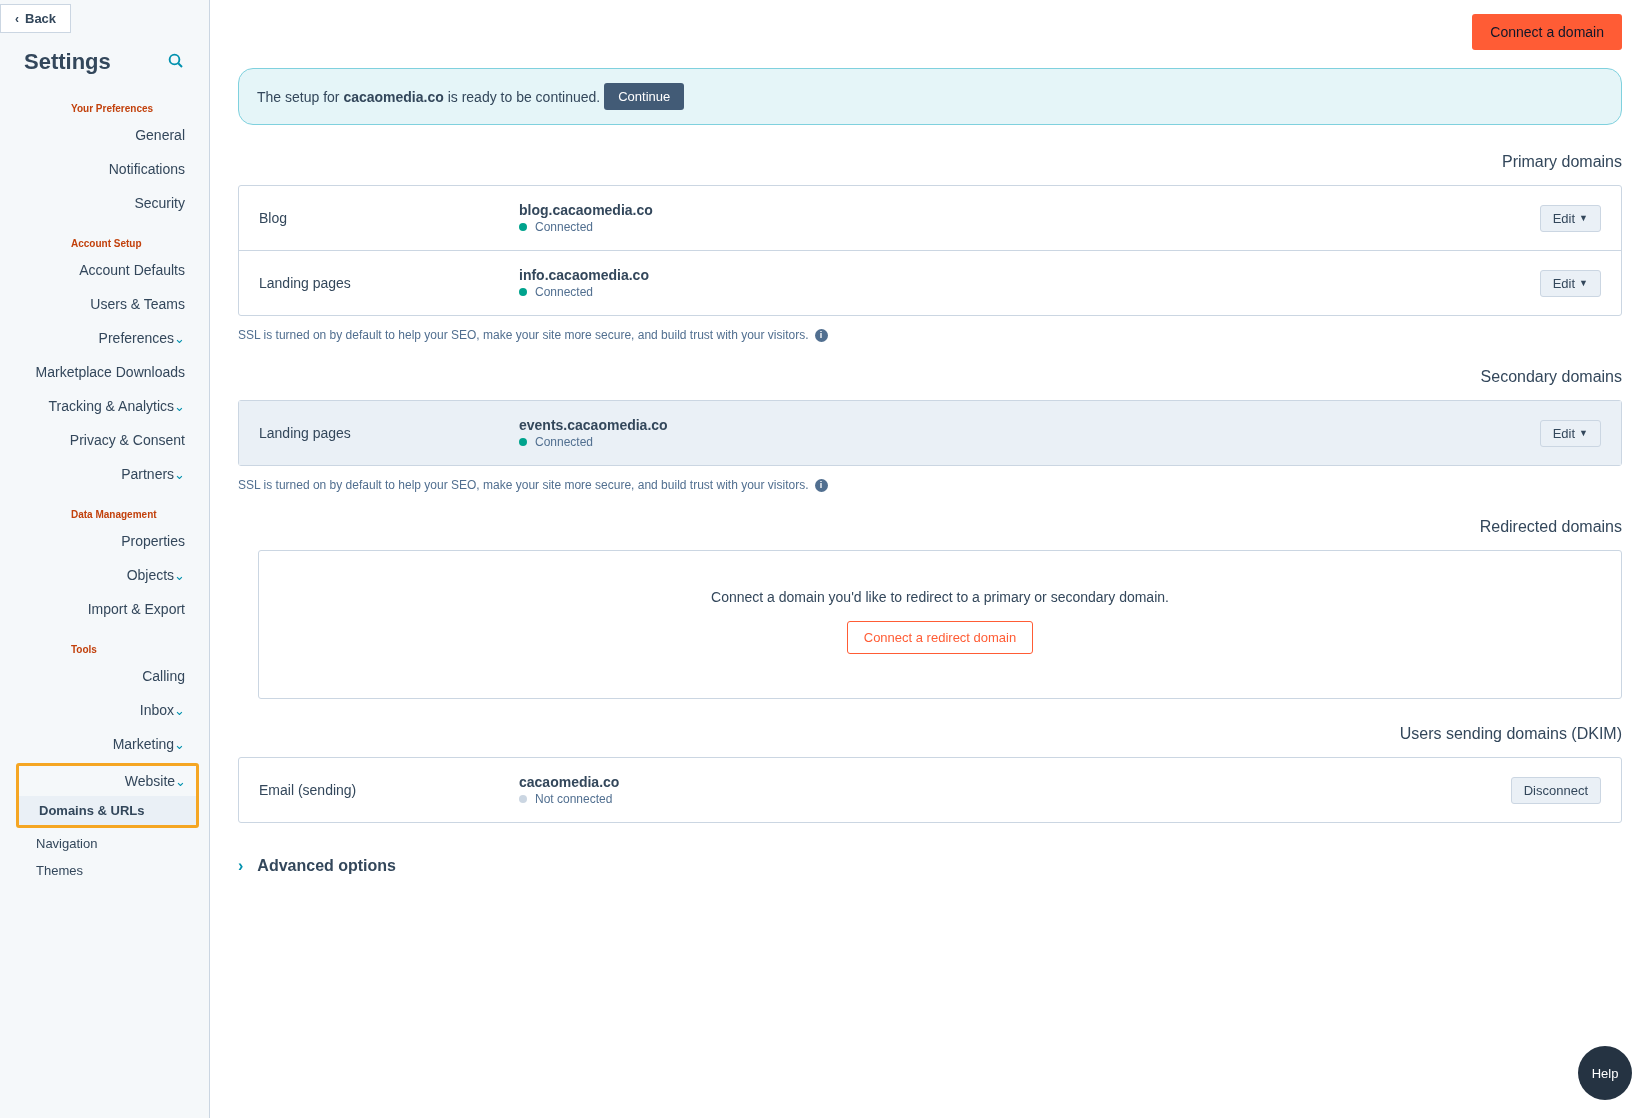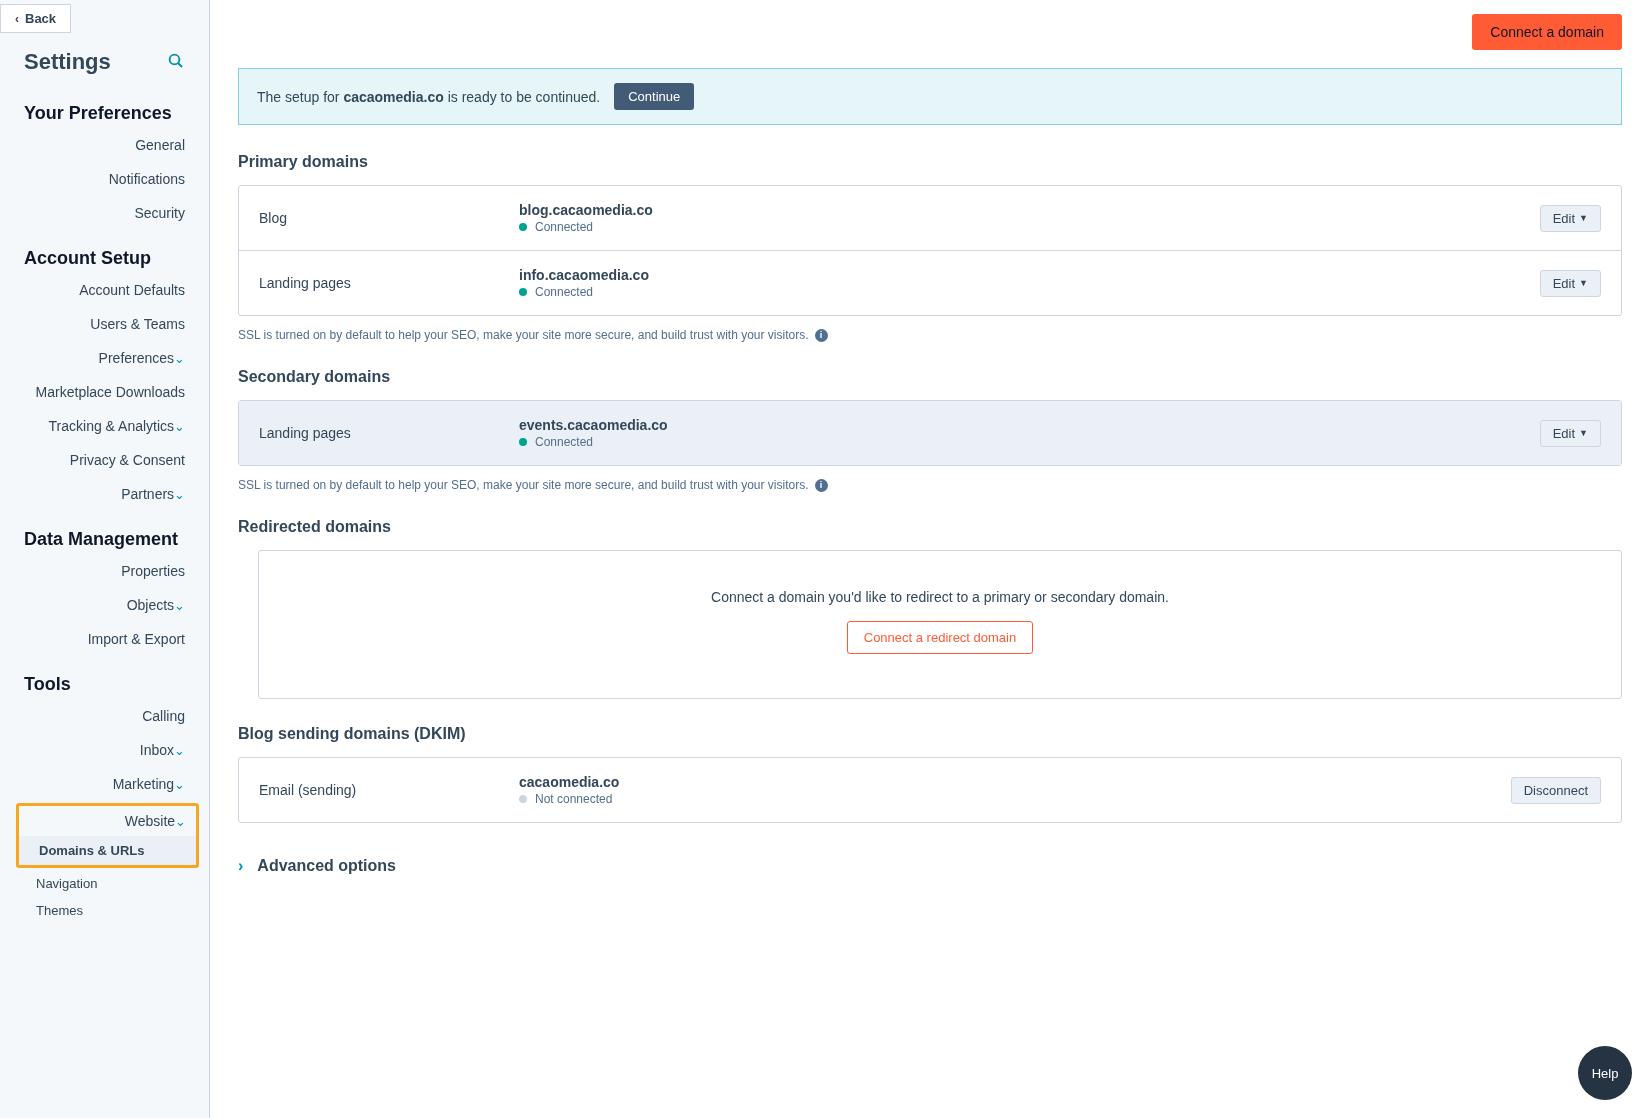--- a/index.html
+++ b/index.html
@@ -6,37 +6,37 @@
 body { font-family: -apple-system, BlinkMacSystemFont, "Segoe UI", Helvetica, Arial, sans-serif; background: #fff; color: #33475b; font-size: 14px; }
 .app { display: flex; min-height: 100vh; }
 
 
 .sidebar { width: 210px; background: #f5f8fa; border-right: 1px solid #cbd6e2; padding: 0; flex-shrink: 0; position: relative; }
 .back-btn { display: inline-flex; align-items: center; gap: 6px; border: 1px solid #cbd6e2; background: #fff; padding: 6px 14px; font-size: 13px; font-weight: 600; color: #33475b; cursor: pointer; margin: 4px 0 0 0; }
 .back-btn .chev { font-size: 12px; }
 .sidebar-header { display: flex; align-items: center; justify-content: space-between; padding: 16px 24px 10px 24px; }
 .sidebar-title { font-size: 22px; font-weight: 700; color: #33475b; }
 .search-icon { color: #0091ae; cursor: pointer; }
-.nav-section-title { font-size: 18px; font-weight: 700; color: #0f172a; padding: 18px 24px 4px 24px; }
+.nav-section-title { font-size: 10px; font-weight: 700; color: #c2410c; padding: 18px 24px 4px 24px; margin-left: 47px; }
 .nav-item { display: flex; align-items: center; justify-content: flex-end; padding: 9px 24px; font-size: 14px; color: #33475b; cursor: pointer; }
 .nav-item .chev-down { color: #0091ae; font-size: 13px; }
 .nav-sub { padding-left: 36px; padding-top: 6px; padding-bottom: 6px; font-size: 13px; color: #33475b; cursor: pointer; }
 .nav-sub.active { background: #eaf0f6; font-weight: 600; }
 .highlight-box { border: 3px solid #f5a623; border-radius: 3px; margin: 2px 10px 2px 16px; }
 .highlight-box .nav-item { padding: 7px 10px; }
 .highlight-box .nav-sub { padding: 7px 10px 7px 20px; }
 
 
 .main { flex: 1; padding: 14px 28px 40px 28px; position: relative; }
 .top-action { display: flex; justify-content: flex-end; margin-bottom: 18px; }
 .btn-primary { background: #ff5c35; color: #0f172a; border: none; padding: 10px 18px; font-size: 14px; border-radius: 3px; cursor: pointer; }
-.banner { background: #e5f5f8; border: 1px solid #7fd1de; border-radius: 0; padding: 14px 18px; display: flex; align-items: center; gap: 14px; margin-bottom: 28px; }
+.banner { background: #e5f5f8; border: 1px solid #7fd1de; border-radius: 15px; padding: 14px 18px; display: flex; align-items: center; gap: 4px; margin-bottom: 28px; }
 .banner-text { font-size: 14px; color: #33475b; }
 .btn-dark { background: #425b76; color: #fff; border: none; padding: 6px 14px; font-size: 13px; border-radius: 3px; cursor: pointer; }
-.section-heading { font-size: 16px; font-weight: 700; color: #33475b; margin-bottom: 14px; }
+.section-heading { font-size: 16px; font-weight: 400; color: #33475b; margin-bottom: 14px; text-align: right; }
 .panel { border: 1px solid #cbd6e2; border-radius: 3px; background: #fff; }
 .row { display: flex; align-items: center; padding: 16px 20px; border-bottom: 1px solid #cbd6e2; gap: 10px; }
 .row.shaded { background:#eaf0f6; }
 .row:last-child { border-bottom: none; }
 .row-label { width: 250px; font-size: 14px; color: #33475b; }
 .row-mid { flex: 1; }
 .row-domain { font-size: 14px; font-weight: 700; color: #33475b; }
 .status { display: flex; align-items: center; gap: 8px; font-size: 12px; color: #516f90; margin-top: 2px; }
 .dot { width: 8px; height: 8px; border-radius: 50%; display: inline-block; }
 .dot.green { background: #00a38d; }
@@ -216,21 +216,21 @@
       </div>
 
     <div class="section-heading">Redirected domains</div>
     <div class="empty-panel">
       <div class="empty-text">Connect a domain you'd like to redirect to a primary or secondary domain.</div>
       <button class="btn-outline">Connect a redirect domain</button>
     </div>
 
     <div class="spacer"></div>
 
-    <div class="section-heading">Blog sending domains (DKIM)</div>
+    <div class="section-heading">Users sending domains (DKIM)</div>
     <div class="panel">
       <div class="row">
         <div class="row-label">Email (sending)</div>
         <div class="row-mid">
           <div class="row-domain">cacaomedia.co</div>
           <div class="status">
               <span class="dot grey"></span>
               <span>Not connected</span>
             </div>
         </div>

